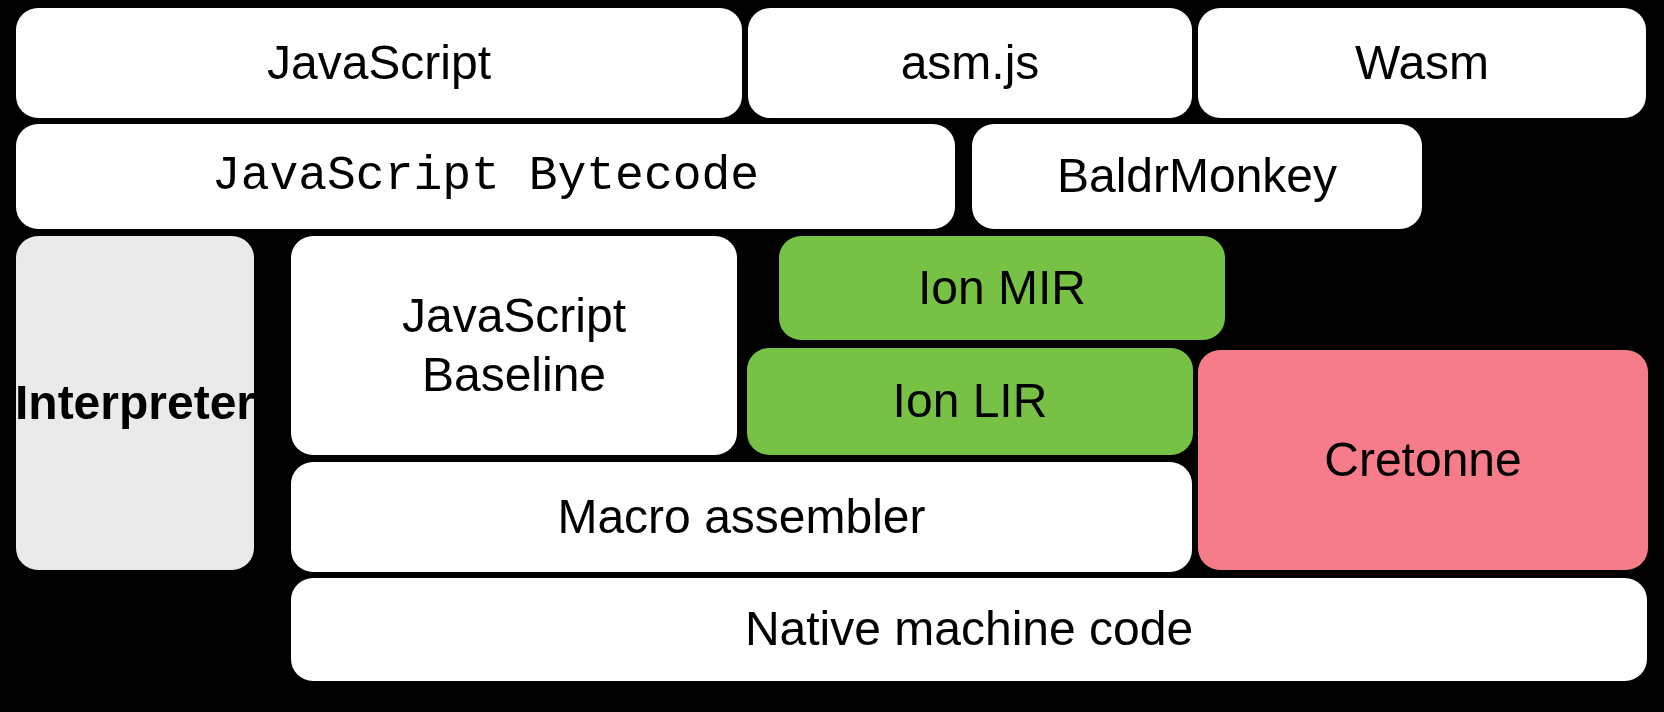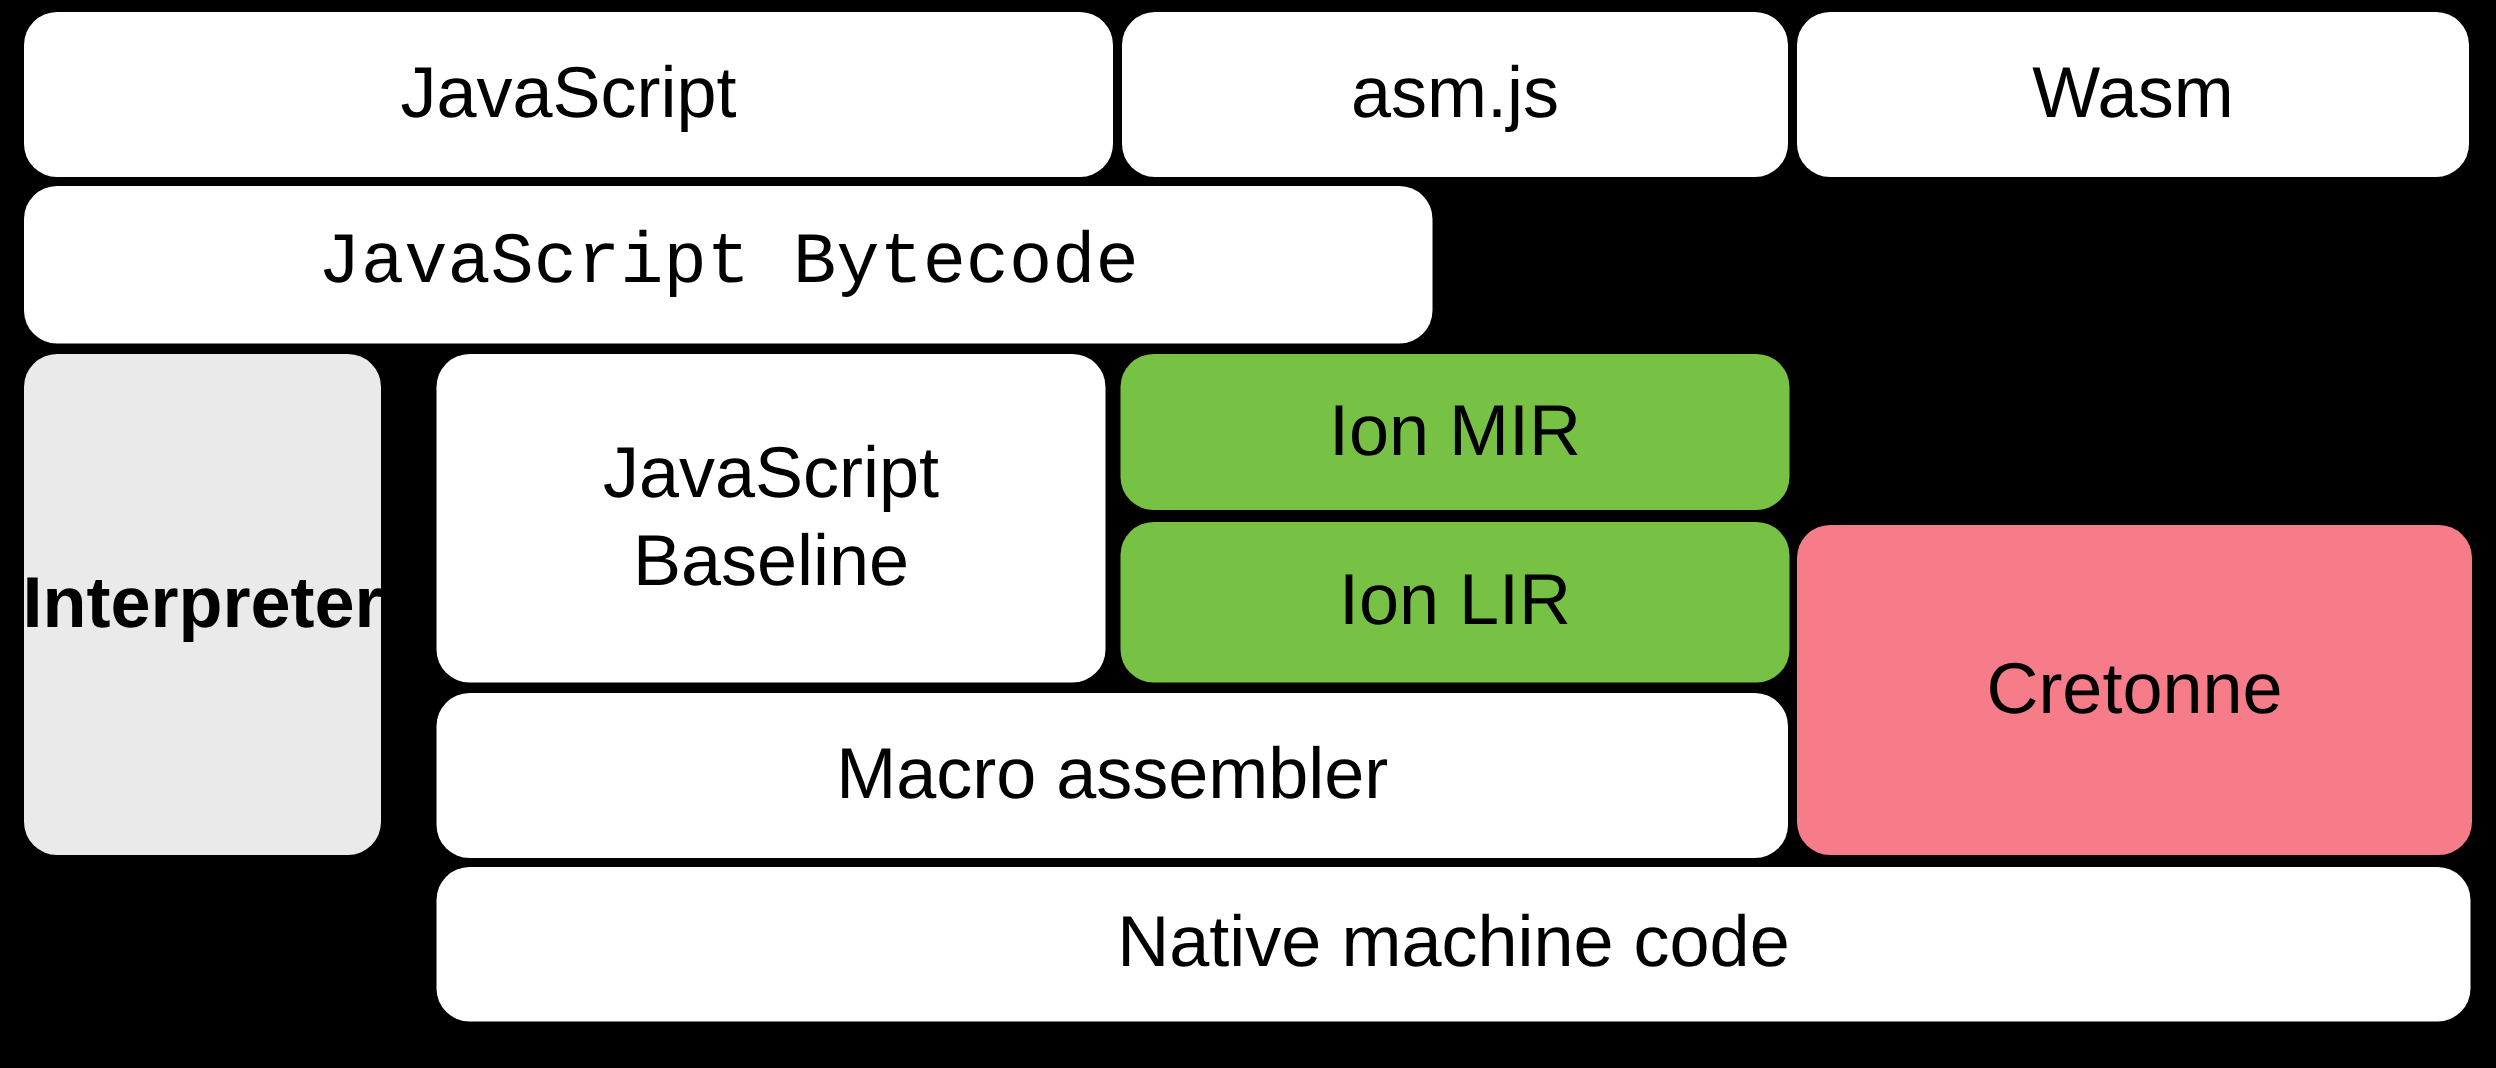--- a/index.html
+++ b/index.html
@@ -37,21 +37,21 @@
   .tint-pink  { background: var(--cretonne-pink, #f67c8a); }
 
   
   #box-javascript          { left: 16px;   top: 8px;   width: 726px;  height: 110px; }
   #box-asmjs               { left: 748px;  top: 8px;   width: 444px;  height: 110px; }
   #box-wasm                { left: 1198px; top: 8px;   width: 448px;  height: 110px; }
   #box-javascript-bytecode { left: 16px;   top: 124px; width: 939px;  height: 105px; font-family: Liberation Mono, monospace; }
   #box-baldrmonkey         { left: 972px;  top: 124px; width: 450px;  height: 105px; }
   #box-interpreter         { left: 16px;   top: 236px; width: 238px;  height: 334px; font-weight: bold; }
   #box-javascript-baseline { left: 291px;  top: 236px; width: 446px;  height: 219px; }
-  #box-ion-mir             { left: 747px;  top: 236px; width: 446px;  height: 104px; }
+  #box-ion-mir             { left: 779px;  top: 236px; width: 446px;  height: 104px; }
   #box-ion-lir             { left: 747px;  top: 348px; width: 446px;  height: 107px; }
   #box-cretonne            { left: 1198px; top: 350px; width: 450px;  height: 220px; }
   #box-macro-assembler     { left: 291px;  top: 462px; width: 901px;  height: 110px; }
   #box-native-machine-code { left: 291px;  top: 578px; width: 1356px; height: 103px; }
 </style>
 </head>
 <body>
 
 <div class="stage">
 
@@ -64,20 +64,23 @@
   </div>
 
   <div class="box" id="box-wasm">
     <span>Wasm</span>
   </div>
 
   <div class="box" id="box-javascript-bytecode">
     <span>JavaScript Bytecode</span>
   </div>
 
+  <div class="box" id="box-baldrmonkey">
+    <span>BaldrMonkey</span>
+  </div>
 
   <div class="box tint-gray" id="box-interpreter">
     <span>Interpreter</span>
   </div>
 
   <div class="box" id="box-javascript-baseline">
     <span>JavaScript
 Baseline</span>
   </div>
 

